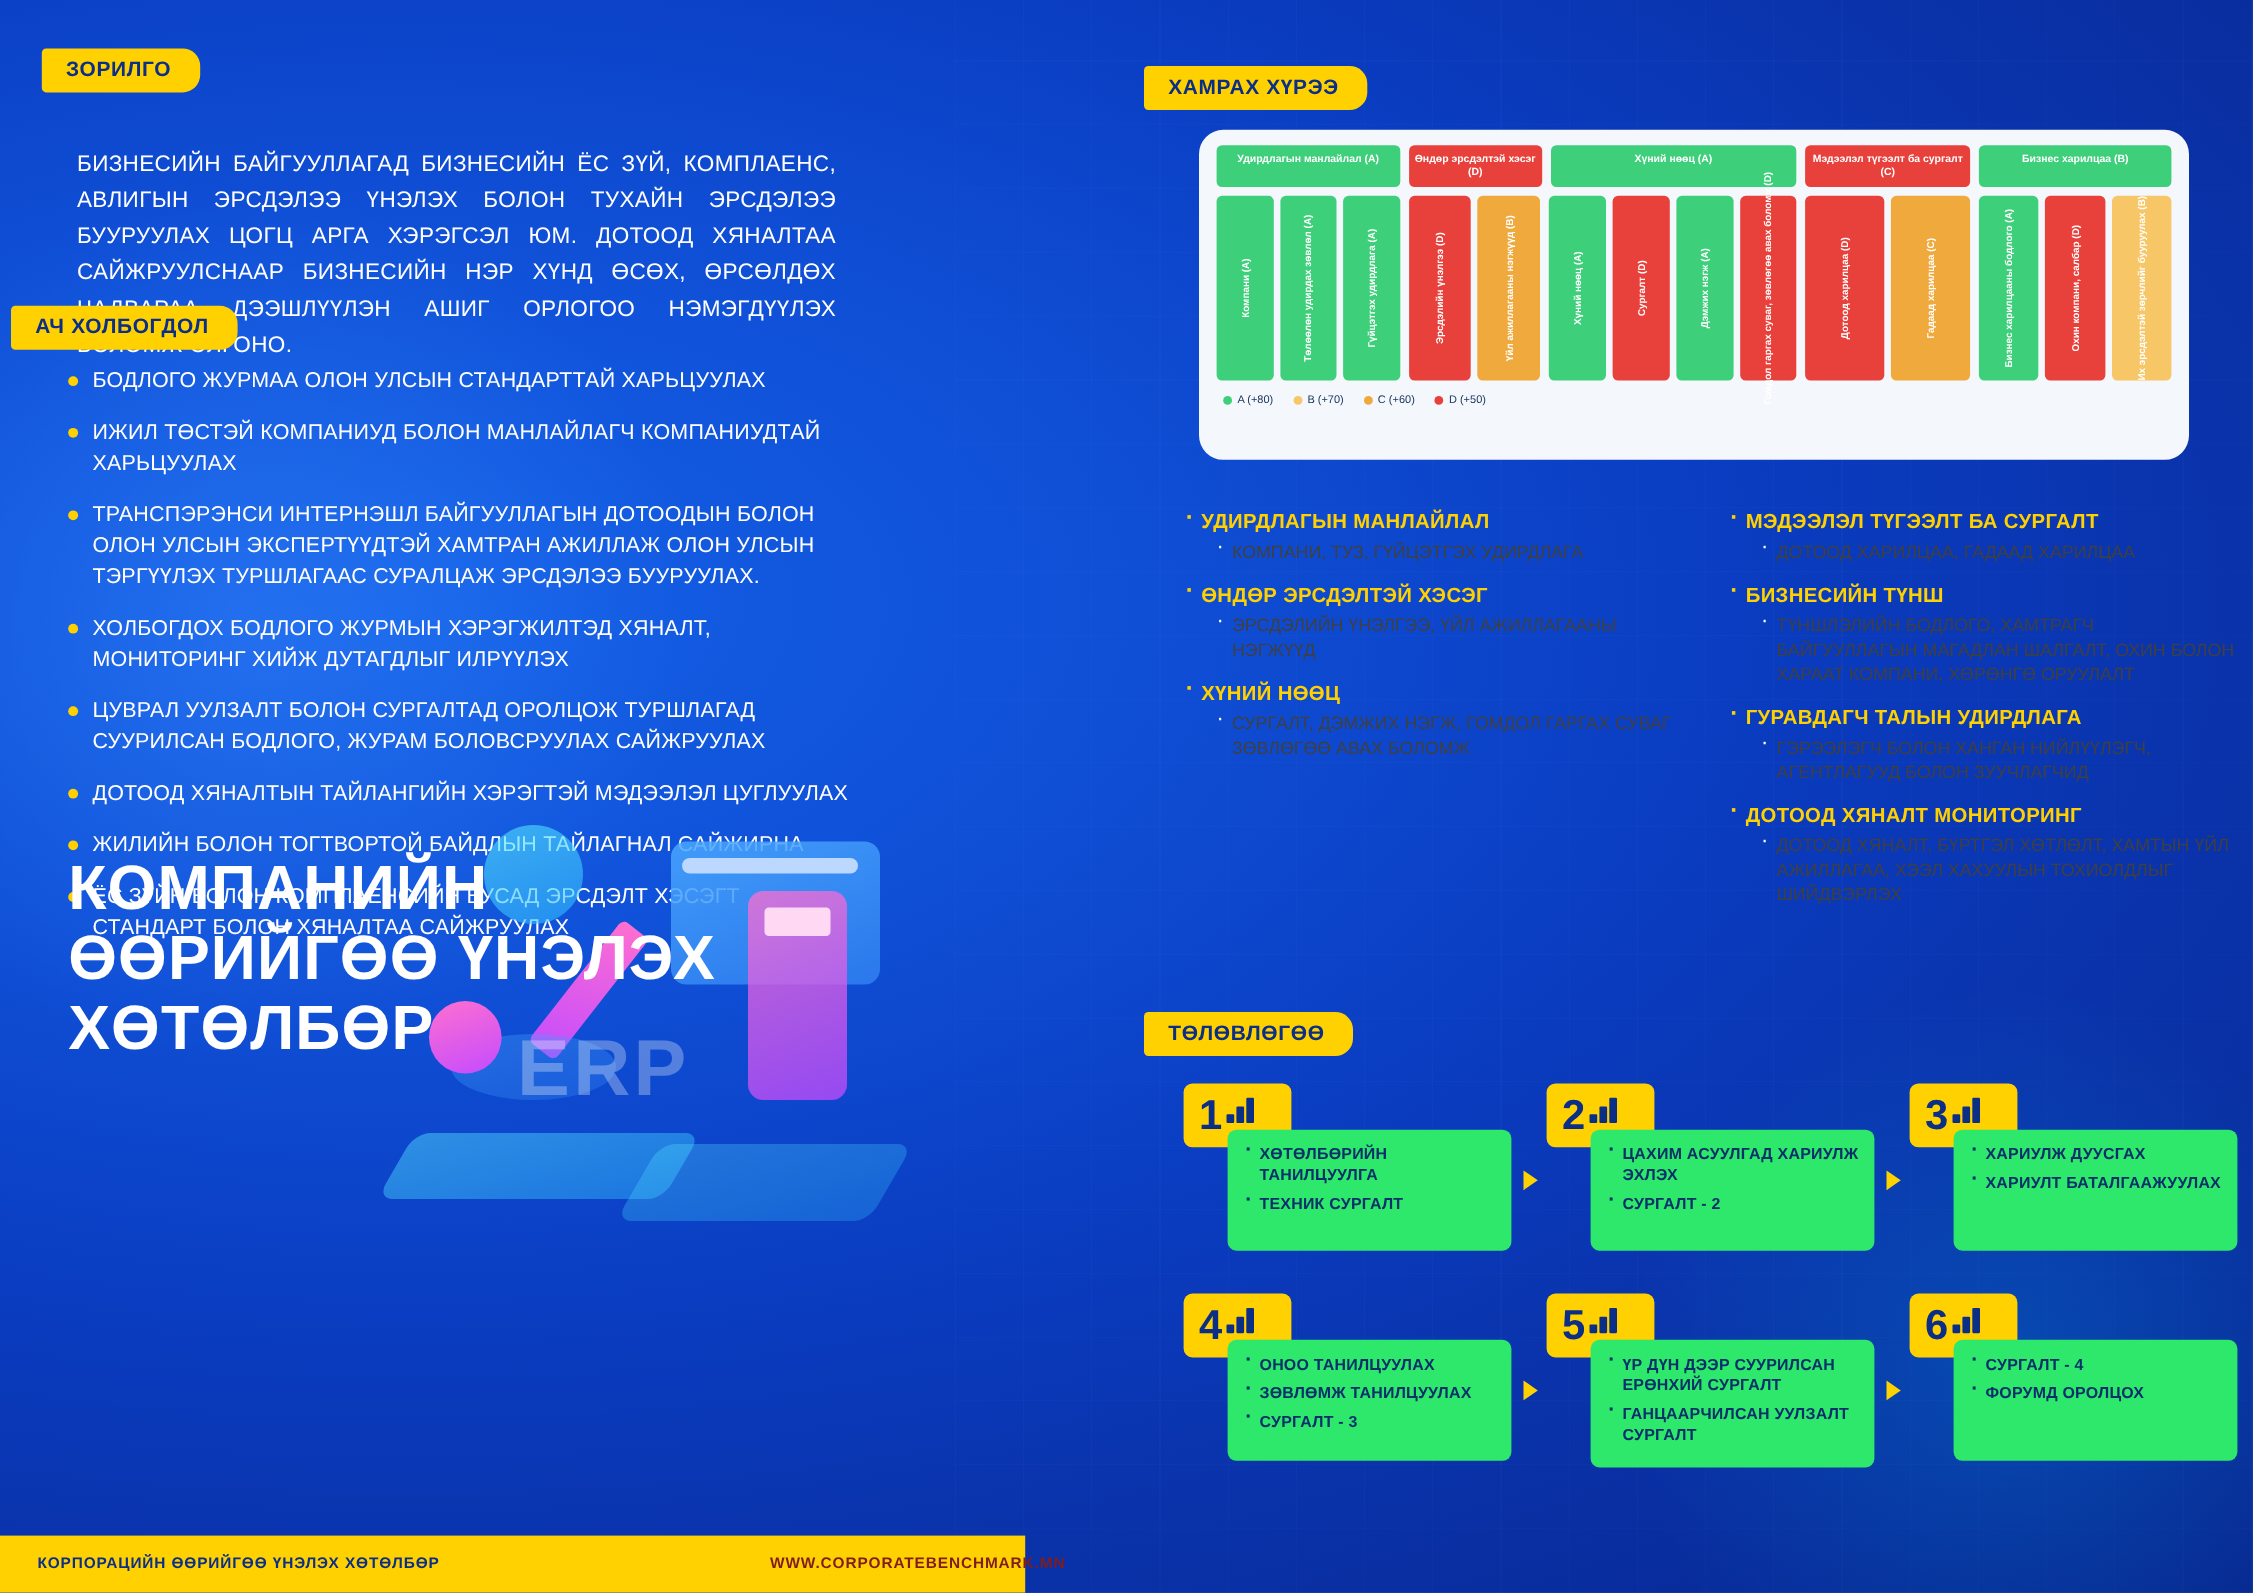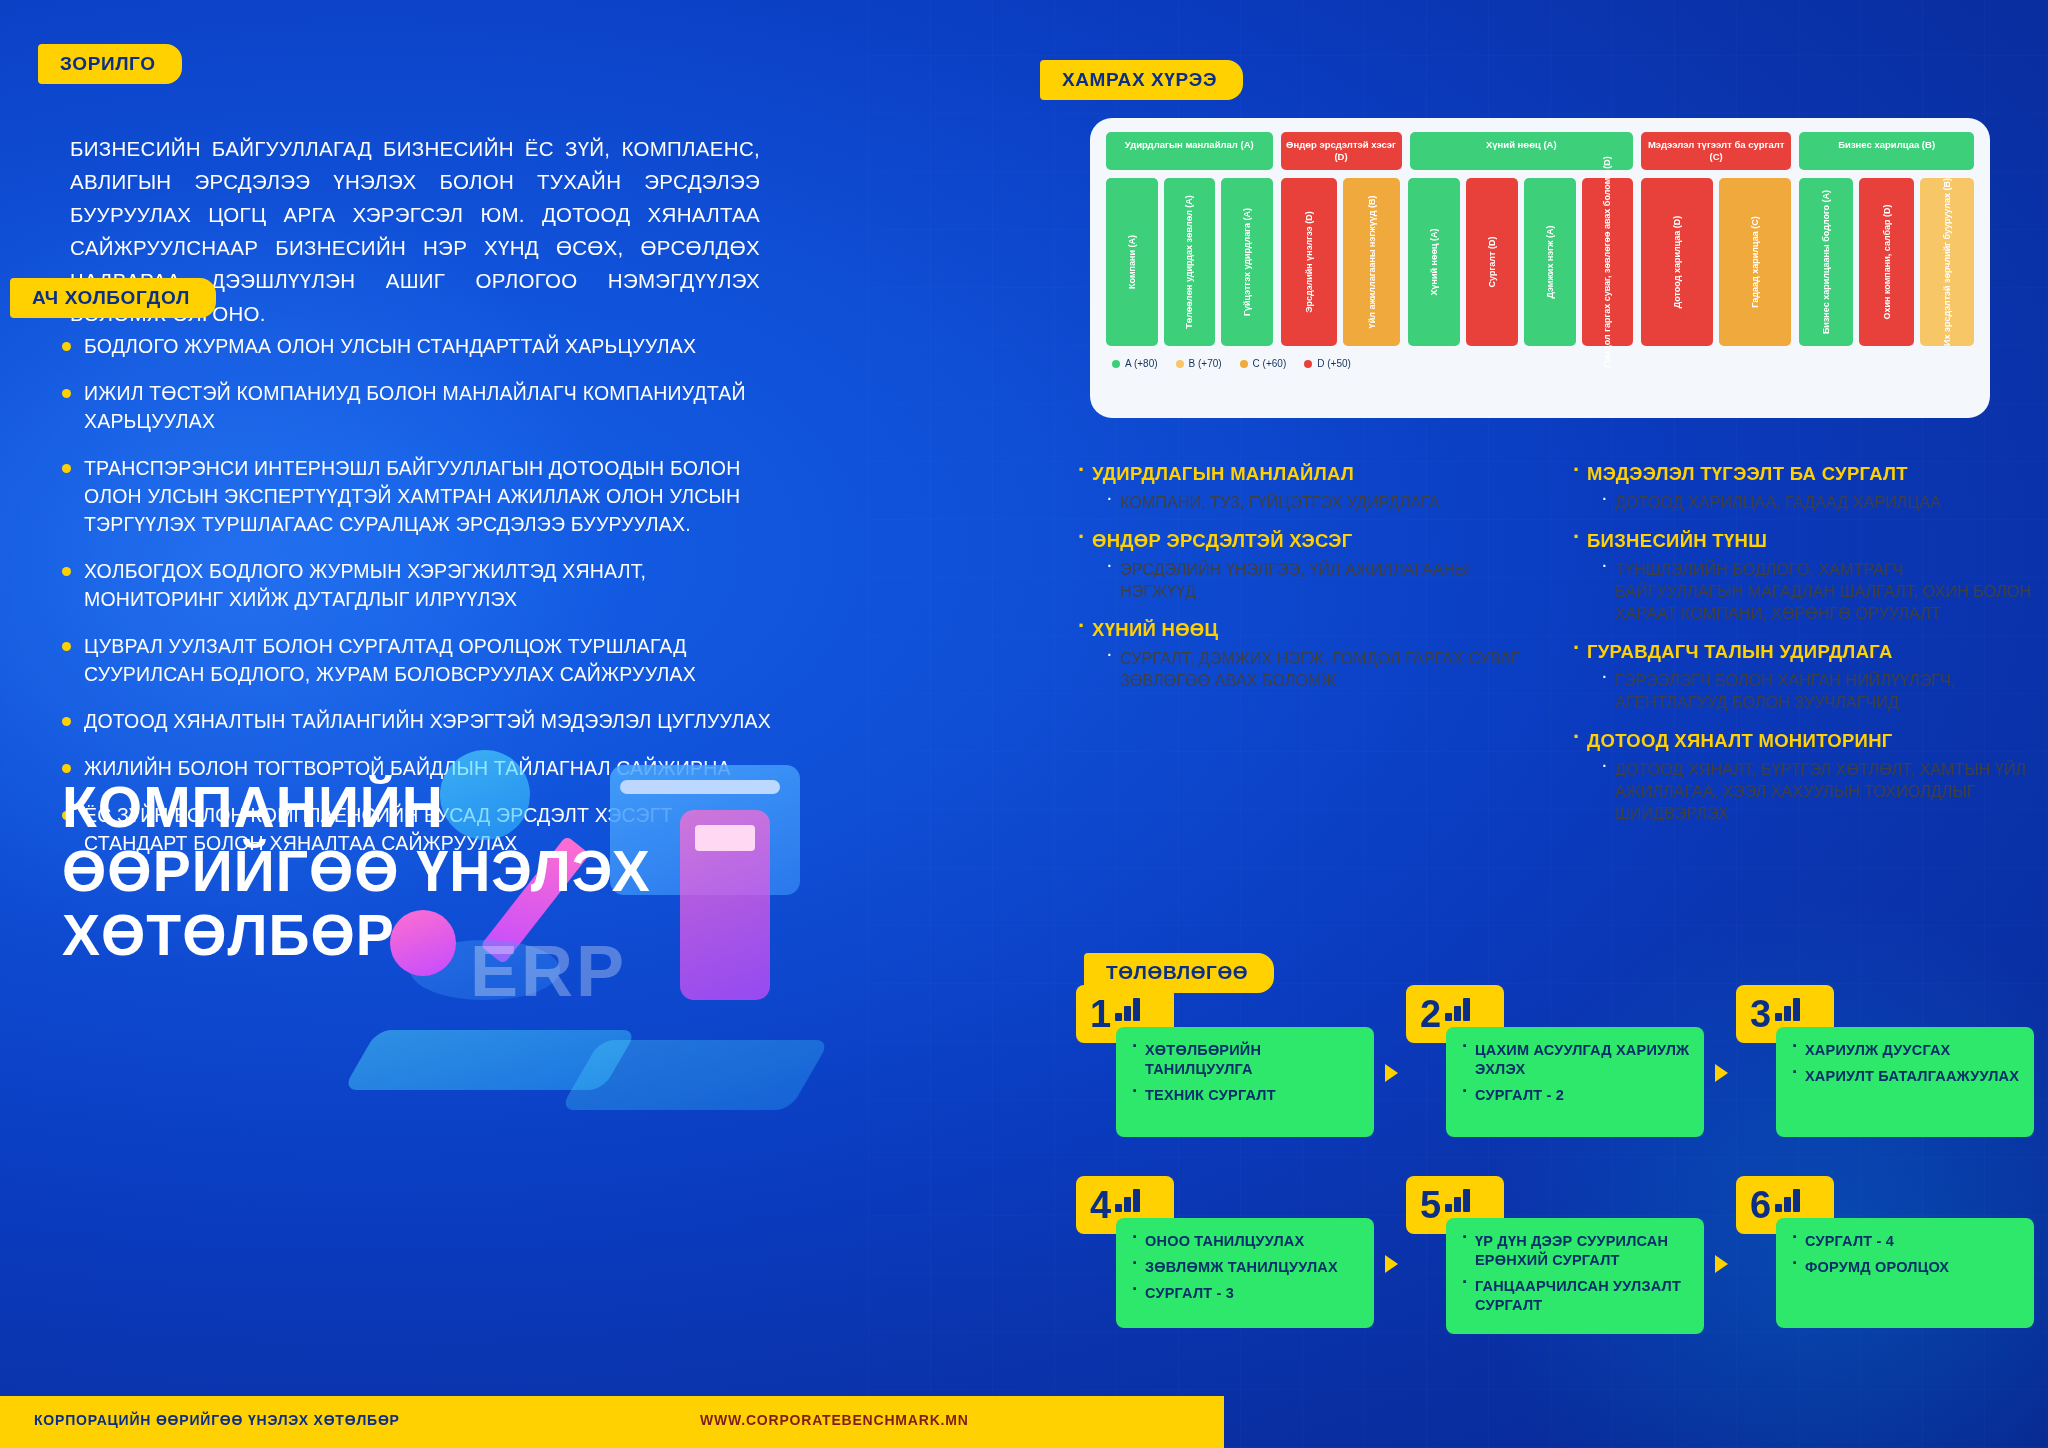--- a/index.html
+++ b/index.html
@@ -81,21 +81,21 @@
   .il-blue { background: linear-gradient(160deg,#4aa8ff,#2f7ff0); }
   .il-pink { background: linear-gradient(160deg,#ff6fd0,#c34bff); }
   .il-cyan { background: linear-gradient(160deg,#56e6ff,#2fb6ff); }
   .erp-word {
     position:absolute; left: 470px; top: 930px;
     font-size: 72px; font-weight: bold; color: rgba(255,255,255,.30); letter-spacing: 3px;
   }
 
   
   .footer {
-    position: absolute; left: 0; bottom: 0; width: 1224px; height: 52px;
+    position: absolute; left: 0; bottom: 0; width: 932px; height: 52px;
     background: #ffd100;
     padding-left: 16px;
   }
   .footer-left {
     position:absolute; left: 34px; top: 16px;
     color: #0b2e86; font-size: 14px; font-weight: bold; letter-spacing: .8px;
   }
   .footer-right {
     position:absolute; left: 700px; top: 16px;
     color: #7f1d1d; font-size: 14px; font-weight: bold; letter-spacing: .8px;
@@ -143,21 +143,21 @@
   }
   .scope-item ul { margin: 5px 0 0 30px; }
   .scope-item li {
     list-style: none; position: relative; padding-left: 14px;
     color: #404040; font-size: 16.2px; line-height: 22px; margin-bottom: 3px;
   }
   .scope-item li::before {
     content:"·"; position:absolute; left: 0; top: -5px; font-size: 20px; color:#fff;
   }
 
-  #plan-tag { position: absolute; left: 20px; top: 953px; margin-left: 44px; }
+  #plan-tag { position: absolute; left: 20px; top: 920px; }
 
   
   .plan { position: absolute; left: 56px; top: 985px; width: 960px; }
   .plan-row { display: flex; align-items: flex-start; margin-bottom: 16px; }
   .step { position: relative; width: 300px; height: 175px; }
   .step .num {
     position: absolute; left: 0; top: 0; width: 98px; height: 58px;
     background: #ffd100; border-radius: 8px;
     color: #0b2e86; font-weight: bold; font-size: 38px;
     display: flex; align-items: center; padding-left: 14px;

